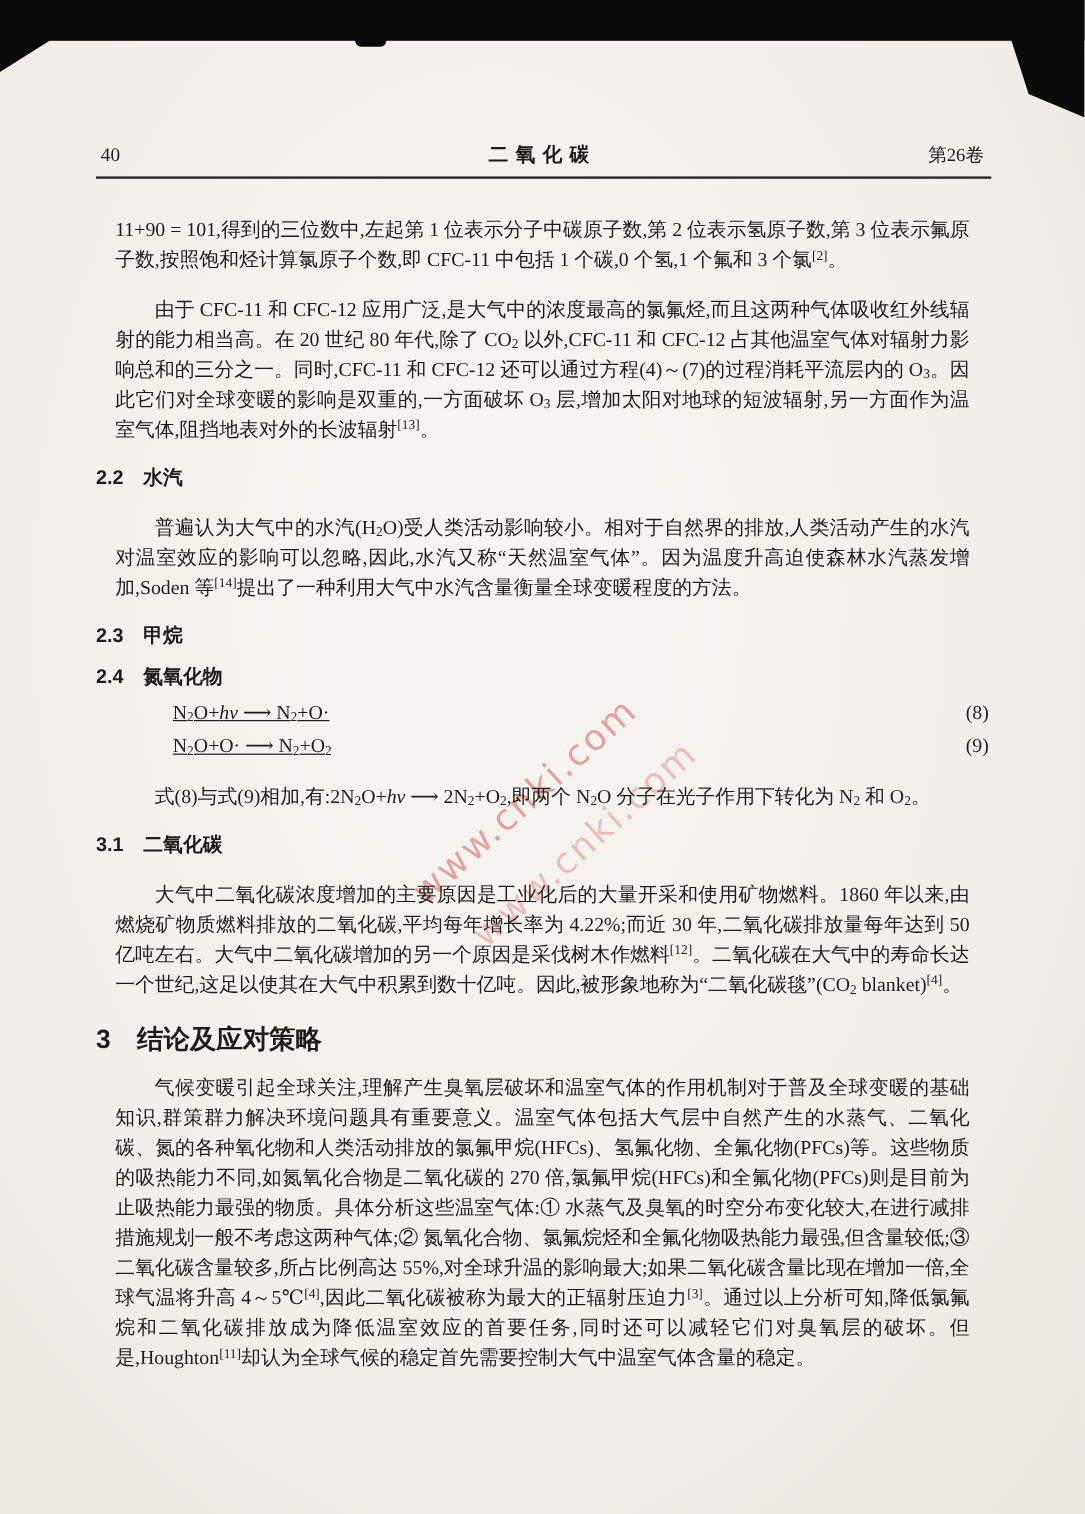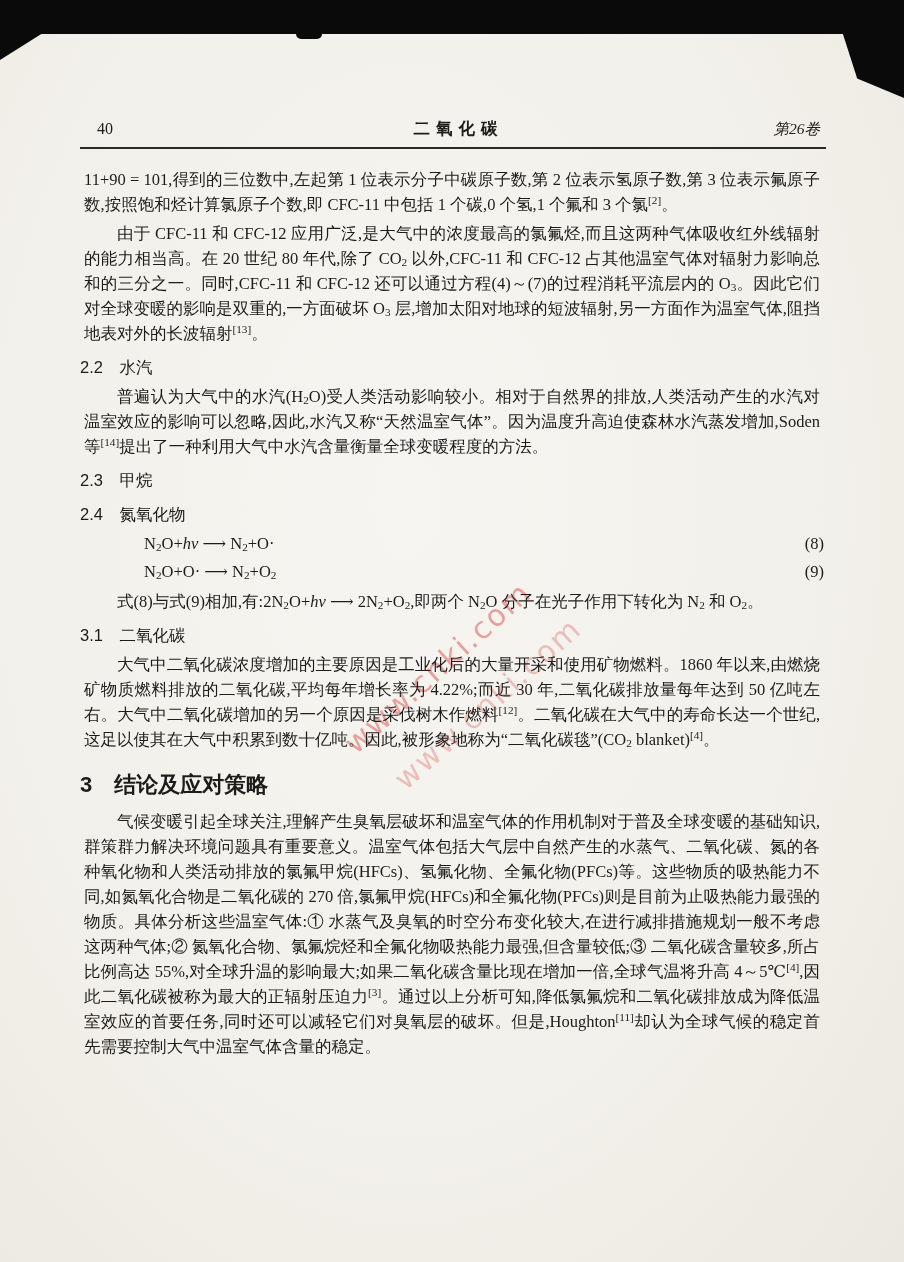--- a/index.html
+++ b/index.html
@@ -23,52 +23,52 @@
   .scan-top-right{ position: absolute; top: 0; right: 0; width: 72px; height: 98px; background: #0a0a0a;
                    clip-path: polygon(0 0, 100% 0, 100% 100%, 35% 80%); }
   .scan-nub      { position: absolute; top: 30px; left: 296px; width: 26px; height: 9px; background: #0a0a0a; border-radius: 0 0 5px 5px; }
 
   
   .running-head {
     position: absolute; top: 118px; left: 84px; right: 84px;
     display: flex; align-items: baseline;
     font-size: 16px;
   }
-  .rh-page   { width: 120px; margin-left: 13px; }
+  .rh-page   { width: 120px; }
   .rh-title  { flex: 1; text-align: center; font-weight: bold; letter-spacing: 6px; font-size: 16.5px; }
-  .rh-volume { width: 120px; text-align: right; font-size: 15.5px; font-style: italic; }
+  .rh-volume { width: 120px; text-align: right; font-size: 15.5px; }
   .head-rule { position: absolute; top: 147px; left: 80px; right: 78px; height: 2px; background: #2a2926; }
 
   
   .content {
     position: absolute; top: 163px; left: 80px; right: 80px;
     font-size: 16.5px; line-height: 25px;
     text-align: justify;
   }
-  .para { margin: 4px; }
+  .para { margin: 16px; }
   .ind  { text-indent: 2em; }
   sub { font-size: 0.68em; vertical-align: -0.18em; line-height: 0; }
   sup { font-size: 0.68em; vertical-align: 0.5em;  line-height: 0; }
 
   .sec2 {
     margin: 9px 0 4px 0;
     font-family: "Liberation Sans", "DejaVu Sans", sans-serif;
-    font-weight: 400; font-size: 16.5px; line-height: 25px;
+    font-weight: 700; font-size: 16.5px; line-height: 25px;
   }
   .sec1 {
     margin: 20px 0 12px 0;
     font-family: "Liberation Sans", "DejaVu Sans", sans-serif;
     font-weight: 700; font-size: 22px; line-height: 25px;
   }
 
   .equation {
     display: flex; align-items: baseline;
     line-height: 26.5px; margin: 1px 0;
   }
-  .eq-f { margin-left: 64px; }
+  .eq-f { margin-left: 64px; text-decoration: underline; }
   .eq-n { margin-left: auto; }
 
   
   .watermark { position: absolute; left: 290px; top: 500px; width: 360px; height: 320px; pointer-events: none; }
   .wm {
     position: absolute;
     font-family: "DejaVu Sans", sans-serif;
     font-size: 30px; letter-spacing: 2px;
     color: rgba(222, 90, 85, 0.55);
     transform: rotate(-42deg);

